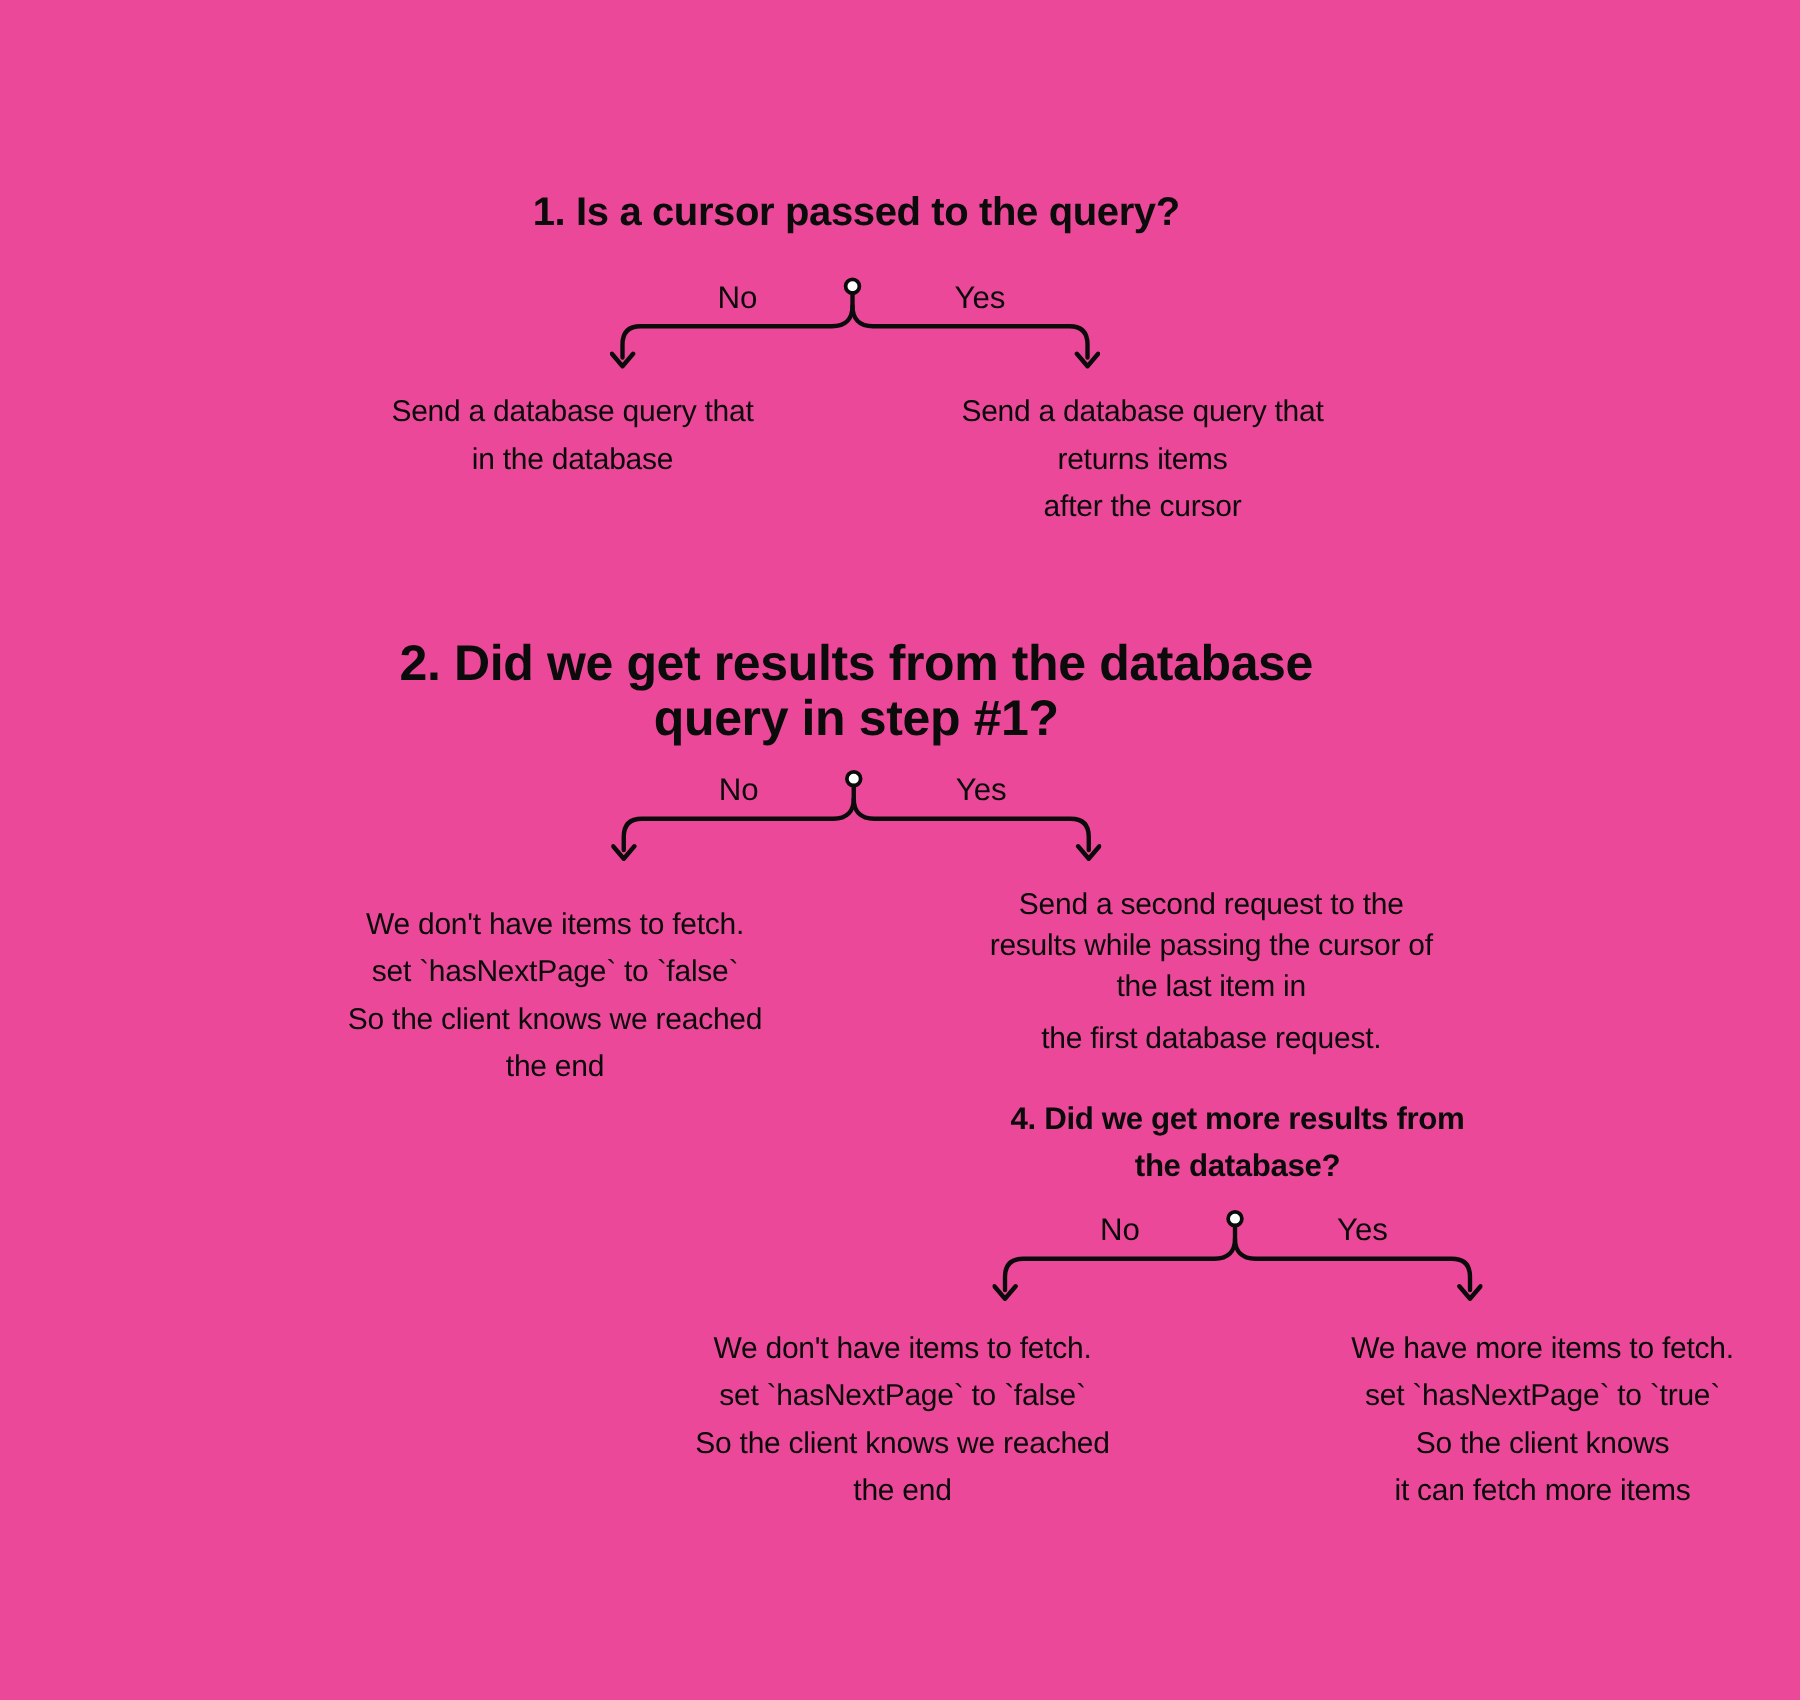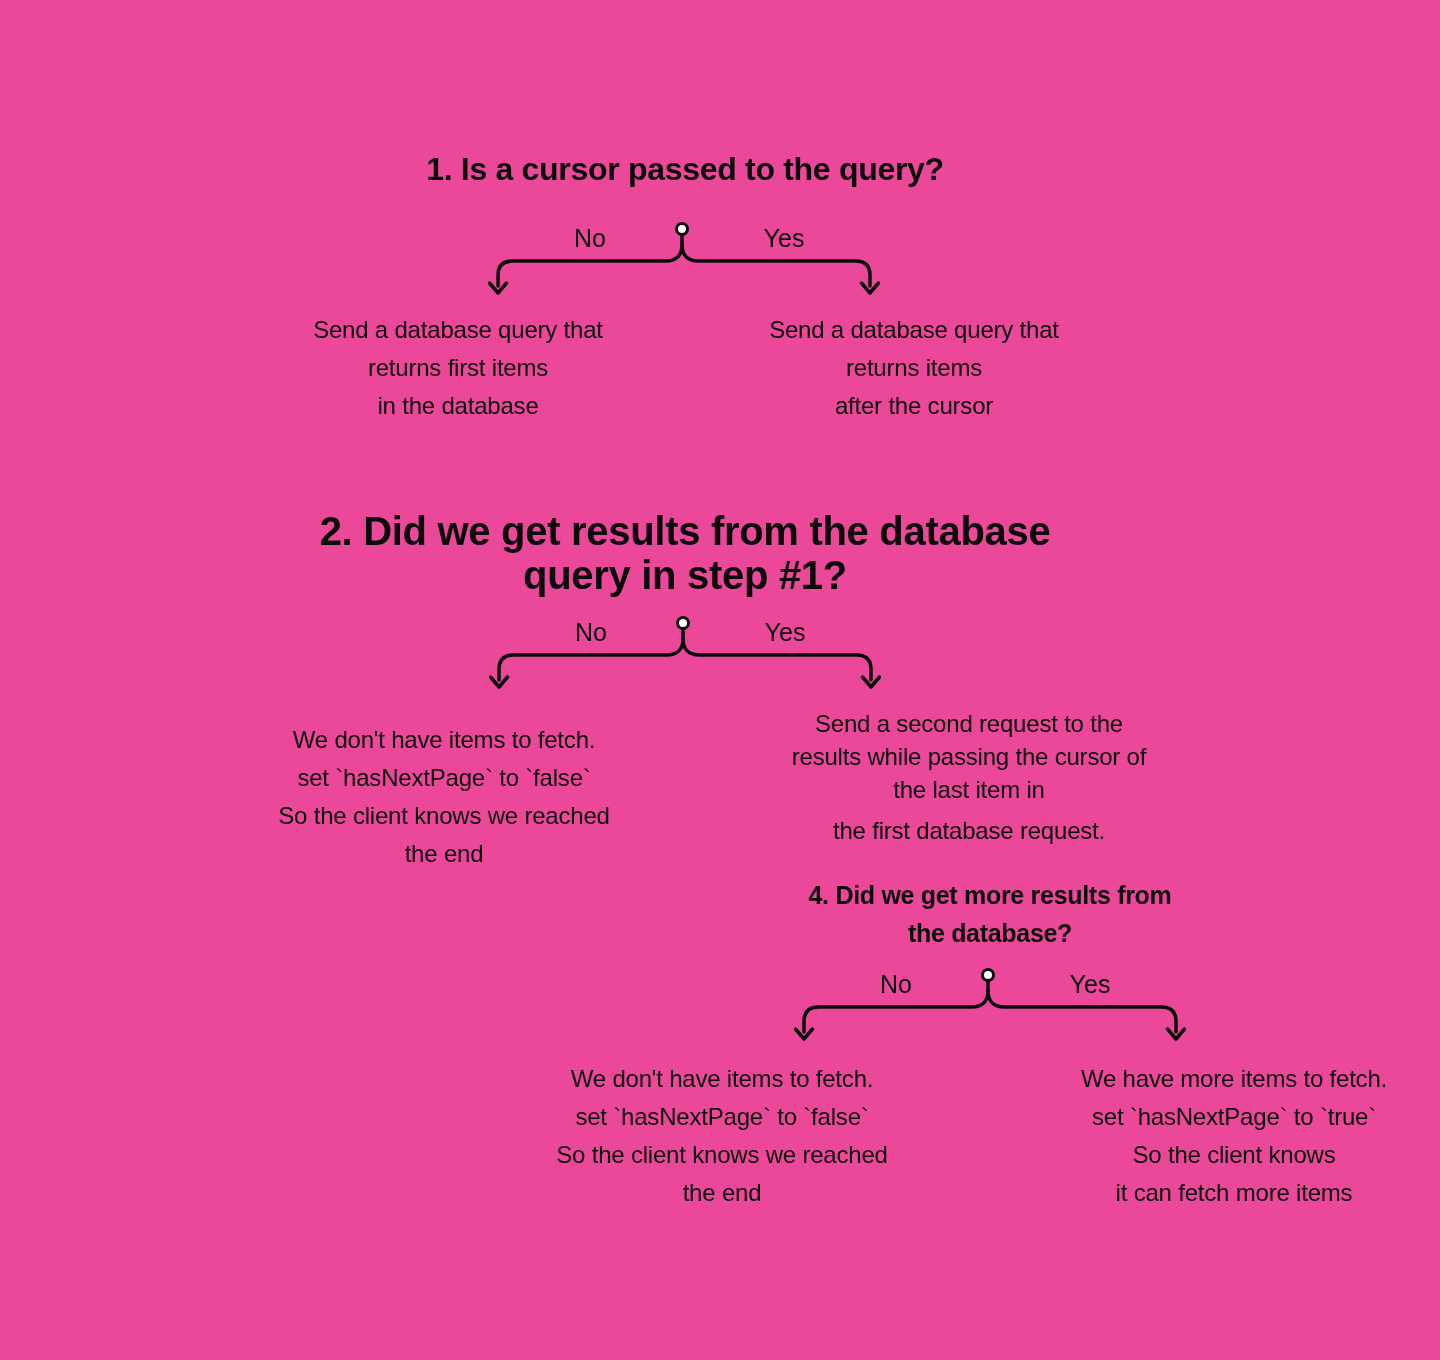--- a/index.html
+++ b/index.html
@@ -74,21 +74,20 @@
         <path d="M194 27 C194 36.5 199 43 210.5 43 L367.5 43 Q382 43 382 57.5 L382 68"></path>
         <path d="M373.5 65 L382 75 L390.5 65"></path>
       </g>
     </svg>
     <div class="lbl no">No</div>
     <div class="lbl yes">Yes</div>
   </div>
 
   <div class="blk" id="b1no">
     <div class="line">Send a database query that</div>
-    <div class="line">returns first items</div>
     <div class="line">in the database</div>
   </div>
 
   <div class="blk" id="b1yes">
     <div class="line">Send a database query that</div>
     <div class="line">returns items</div>
     <div class="line">after the cursor</div>
   </div>
 
   <div class="q" id="q2">

